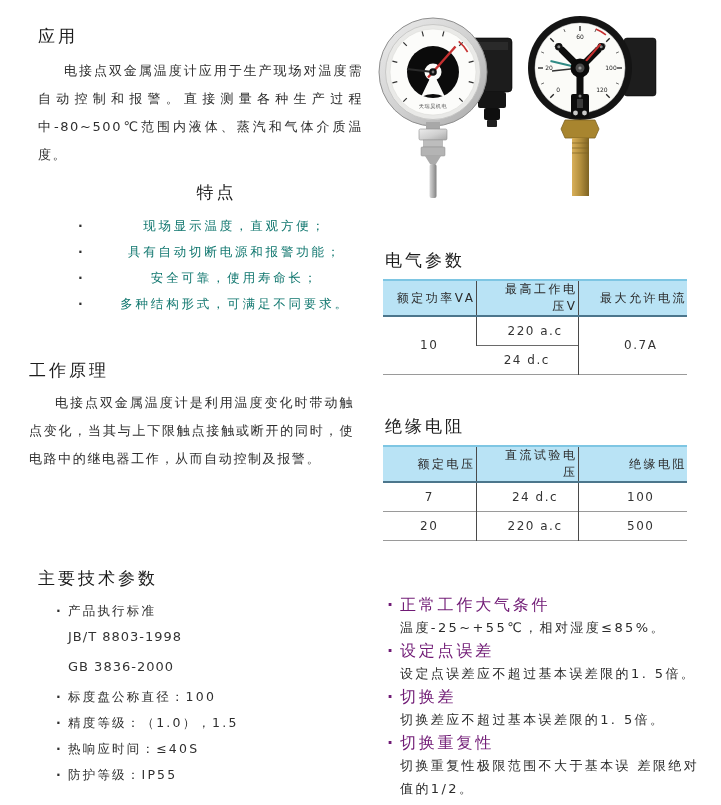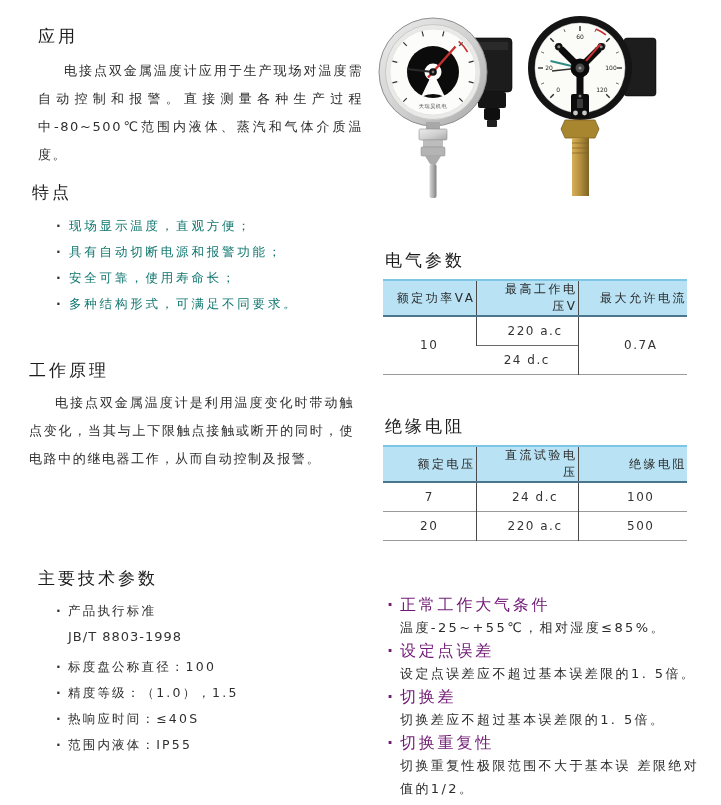--- a/index.html
+++ b/index.html
@@ -14,21 +14,21 @@
   }
 
   
   .sec { position: absolute; }
   #sec-application { left: 38px; top: 26px; width: 325px; }
   #sec-application .body { margin-top: 11px; }
   .para {
     font-size: 13px; color: #2e2e2e; line-height: 28px;
     letter-spacing: 1.6px; text-align: justify; text-indent: 2em;
   }
-  #sec-features { left: 32px; top: 182px; width: 325px; }
+  #sec-features { left: 54px; top: 182px; width: 325px; text-align: center; }
   .feat-list { list-style: none; margin-top: 16px; }
   .feat-list li {
     position: relative; margin-left: 37px; padding-left: 0;
     font-size: 12.5px; letter-spacing: 2.8px; color: #0f766e;
     line-height: 16px; margin-bottom: 10px;
   }
   .feat-list li::before {
     content: "·"; position: absolute; left: -13px; top: 0;
     font-weight: bold; color: #2e2e2e;
   }
@@ -111,35 +111,39 @@
     <div class="sec-title">主要技术参数</div>
     <div class="tech-list">
       <div class="tech-item">
         <span class="blt">·</span>
         <span class="txt">产品执行标准</span>
       </div>
       <div class="tech-item std">
         <span class="blt"></span>
         <span class="txt">JB/T 8803-1998</span>
       </div>
+      <div class="tech-item std">
+        <span class="blt"></span>
+        <span class="txt">GB 3836-2000</span>
+      </div>
       <div class="tech-item">
         <span class="blt">·</span>
         <span class="txt">标度盘公称直径：100</span>
       </div>
       <div class="tech-item">
         <span class="blt">·</span>
         <span class="txt">精度等级：（1.0），1.5</span>
       </div>
       <div class="tech-item">
         <span class="blt">·</span>
         <span class="txt">热响应时间：≤40S</span>
       </div>
       <div class="tech-item">
         <span class="blt">·</span>
-        <span class="txt">范围内液体：IP55</span>
+        <span class="txt">防护等级：IP55</span>
       </div>
     </div>
   </div>
 
   <div id="photos">
 
     <svg width="140" height="192" viewBox="0 0 140 192">
       <defs>
         <linearGradient id="gSilver" x1="0" y1="0" x2="1" y2="1">
           <stop offset="0" stop-color="#ececec"></stop>

